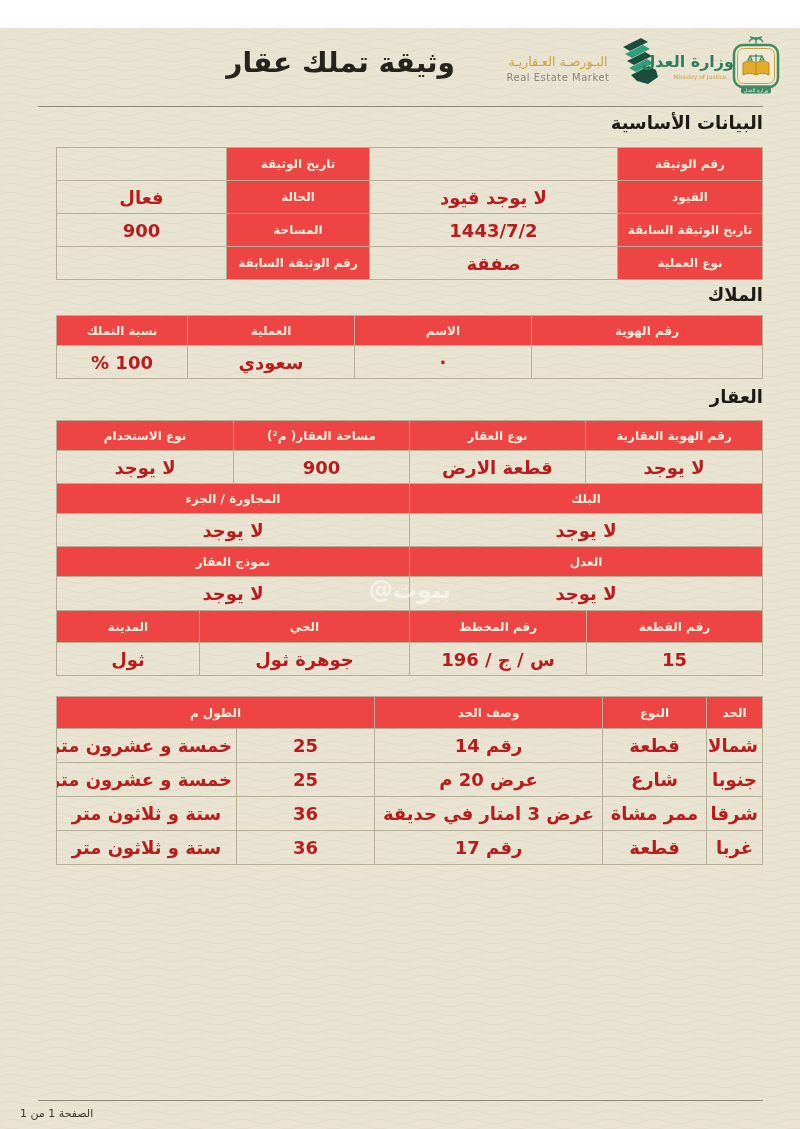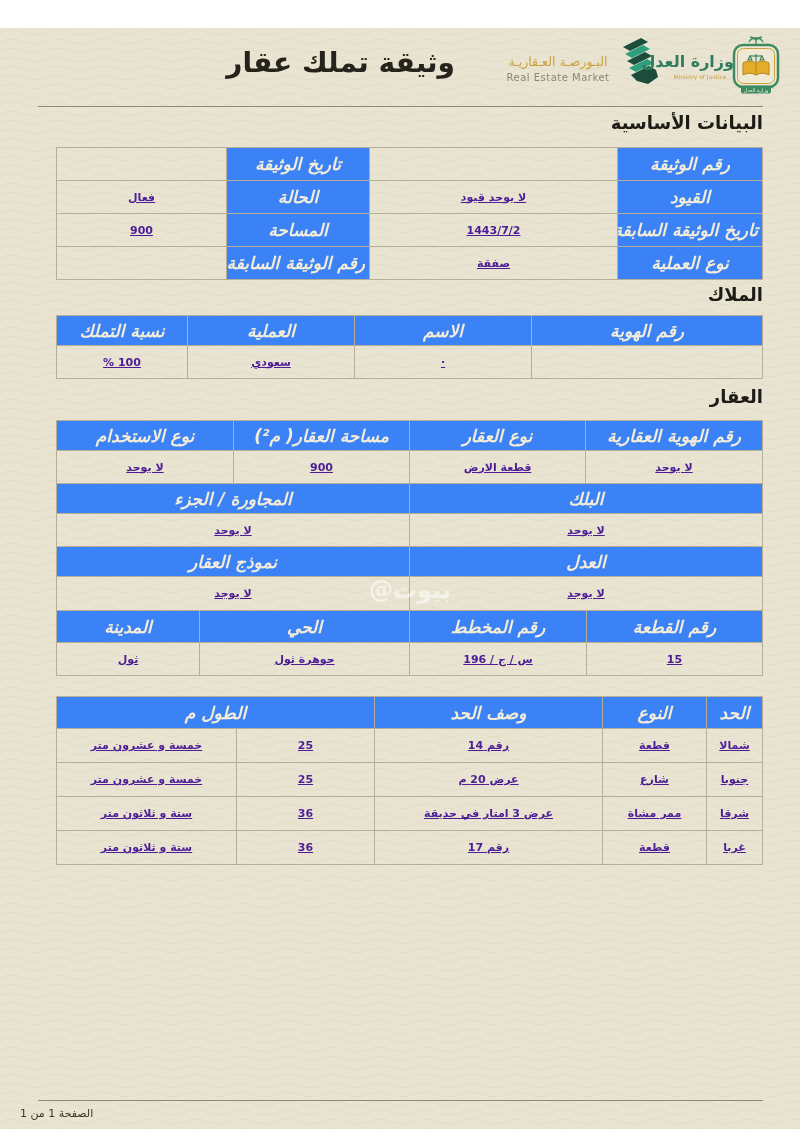--- a/index.html
+++ b/index.html
@@ -24,22 +24,22 @@
   
   .sec-title{right:37px;font-size:18px;font-weight:bold;color:#1d1b15;}
   .t-basic{top:84px;}
   .t-owners{top:256px;}
   .t-property{top:358px;}
 
   
   table{border-collapse:collapse;table-layout:fixed;width:706px;}
   .abs-t{position:absolute;right:37px;z-index:1;}
   td{border:1px solid #b6ae97;text-align:center;vertical-align:middle;font-weight:bold;padding:0 4px;overflow:hidden;white-space:nowrap;}
-  td.g{background:#3b82f6;color:#f2ecd8;font-size:17px;font-style:italic;}
-  td.v{color:#4c1d95;font-size:11px;text-decoration:underline;}
+  td.g{background:#ef4444;color:#f2ecd8;font-size:12px;}
+  td.v{color:#b91c1c;font-size:18px;}
   tr.hrow{height:30px;}
   tr.drow{height:33px;}
   #tbl-basic tr{height:33px;}
   #tbl-bounds tr.hrow{height:32px;}
   #tbl-bounds tr.drow{height:34px;}
   .stack table+table{margin-top:-1px;}
 
   
   .watermark{top:548px;left:350px;width:120px;text-align:center;font-size:24px;font-weight:bold;color:rgba(255,255,255,0.5);letter-spacing:2px;z-index:3;pointer-events:none;}
 

